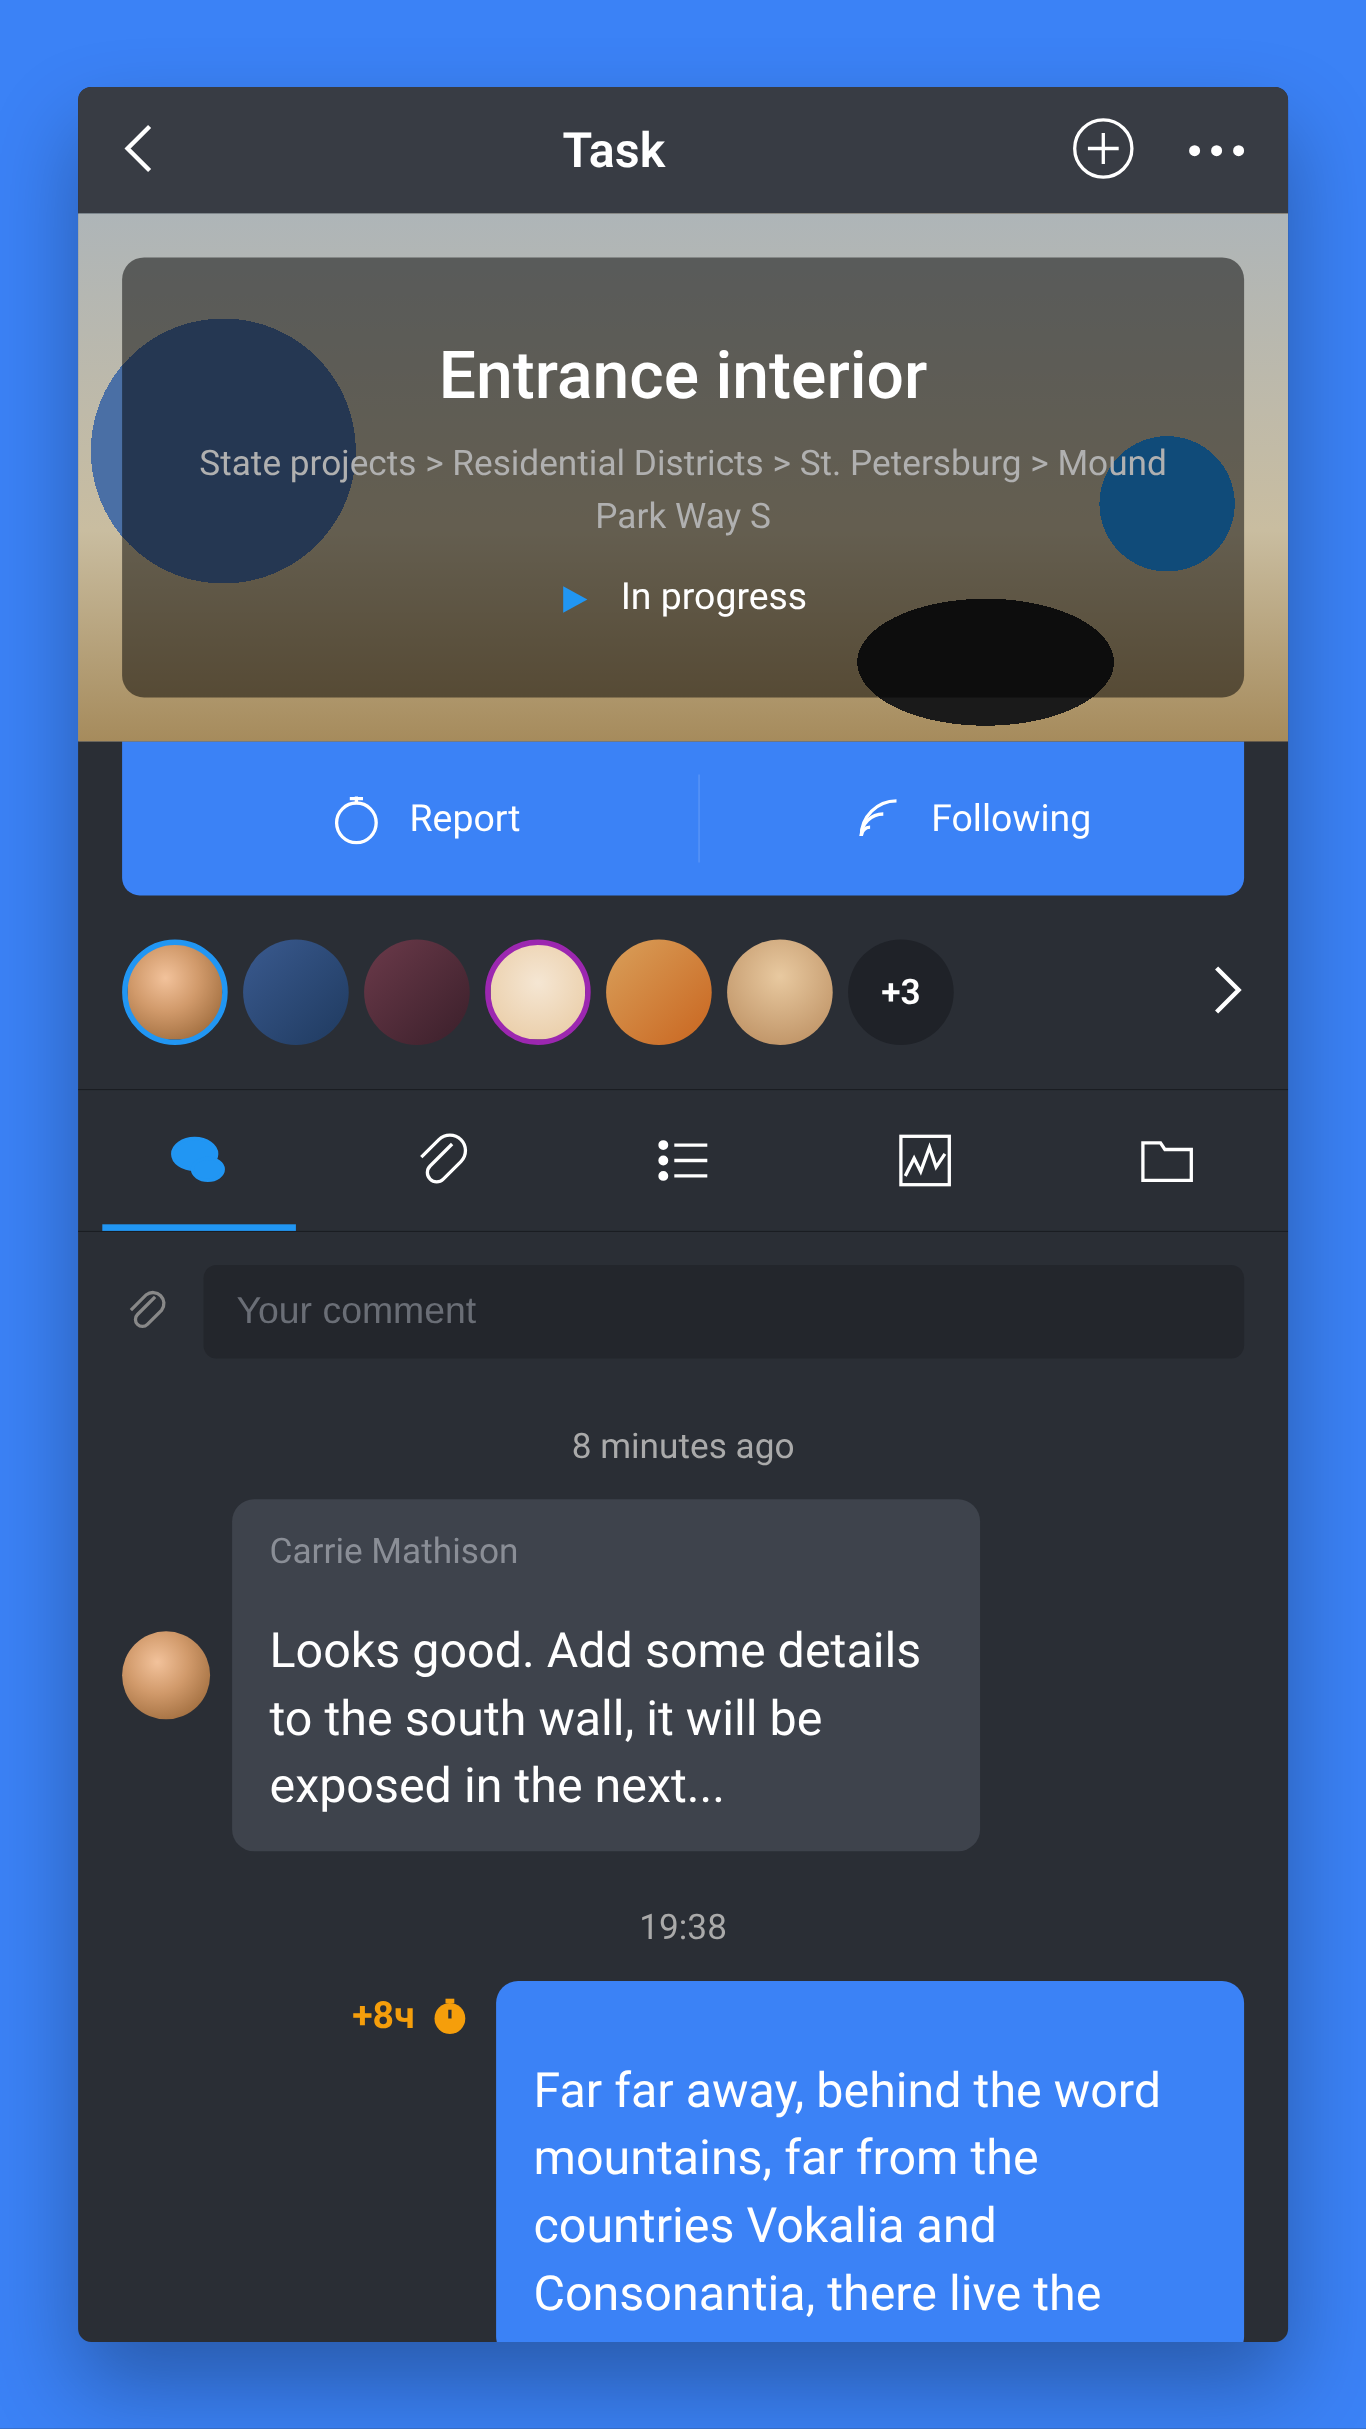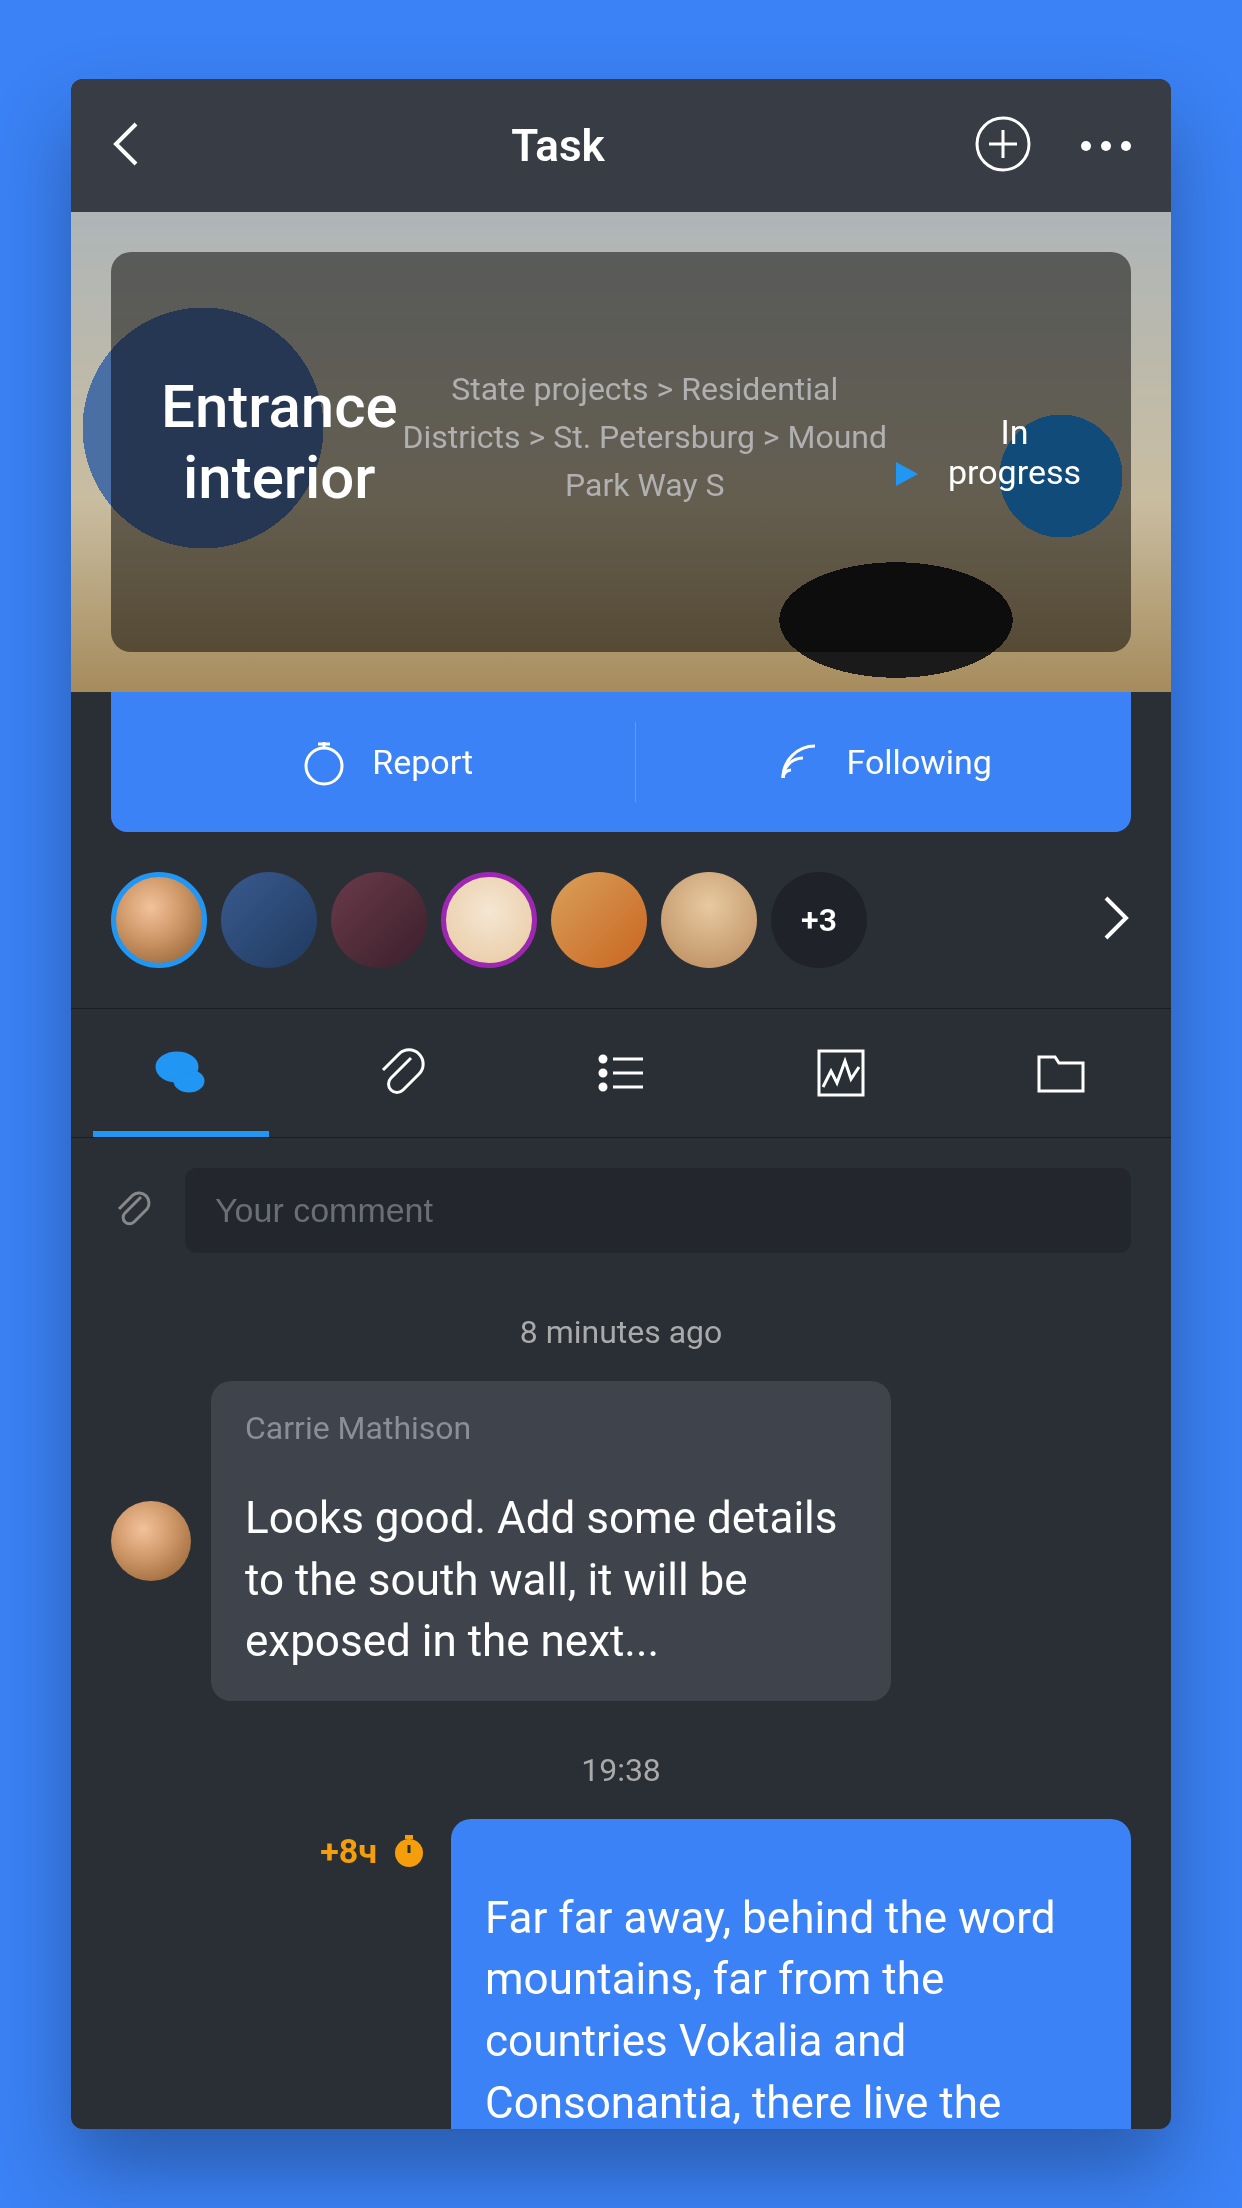--- a/index.html
+++ b/index.html
@@ -16,21 +16,21 @@
   width: 1100px;
   height: 2050px;
   background: #2a2e35;
   border-radius: 12px;
   overflow: hidden;
   box-shadow: 0 40px 80px rgba(0,0,0,0.3);
   display: flex;
   flex-direction: column;
 }
 .header {
-  height: 133px;
+  height: 115px;
   background: #383c44;
   display: flex;
   align-items: center;
   justify-content: space-between;
   padding: 0 40px;
 }
 .header-title {
   color: #fff;
   font-size: 44px;
   font-weight: 600;
@@ -54,21 +54,21 @@
     radial-gradient(ellipse at 75% 85%, #1a1a1a 0%, #1a1a1a 10%, transparent 10%),
     radial-gradient(circle at 90% 55%, #2196f3 0%, #2196f3 6%, transparent 6%),
     linear-gradient(180deg, #aeb5b8 0%, #c9bda0 60%, #a68b5c 100%);
 }
 .hero-overlay {
   position: absolute;
   top: 40px; left: 40px; right: 40px; bottom: 40px;
   background: rgba(0,0,0,0.5);
   border-radius: 20px;
   display: flex;
-  flex-direction: row;
+  flex-direction: column;
   align-items: center;
   justify-content: center;
   padding: 30px 50px;
   text-align: center;
 }
 .hero-title { color: #fff; font-size: 60px; font-weight: 500; margin-bottom: 20px; }
 .breadcrumb { color: #b0b0b0; font-size: 32px; line-height: 1.5; margin-bottom: 30px; }
 .status-row { display: flex; align-items: flex-end; gap: 28px; }
 .play-icon svg { width: 28px; height: 28px; fill: #2196f3; }
 .status-text { color: #fff; font-size: 34px; }

